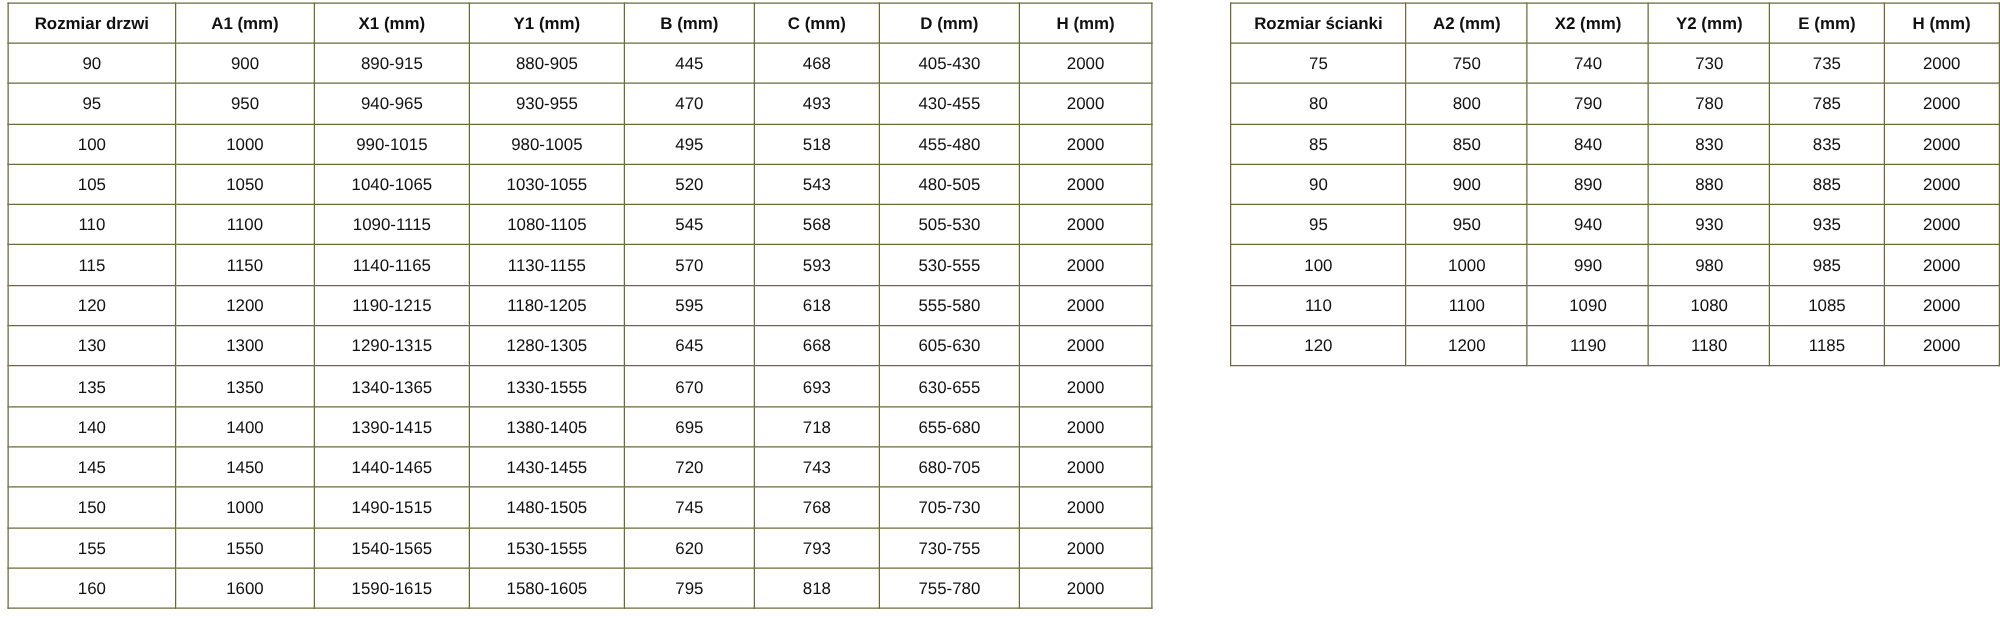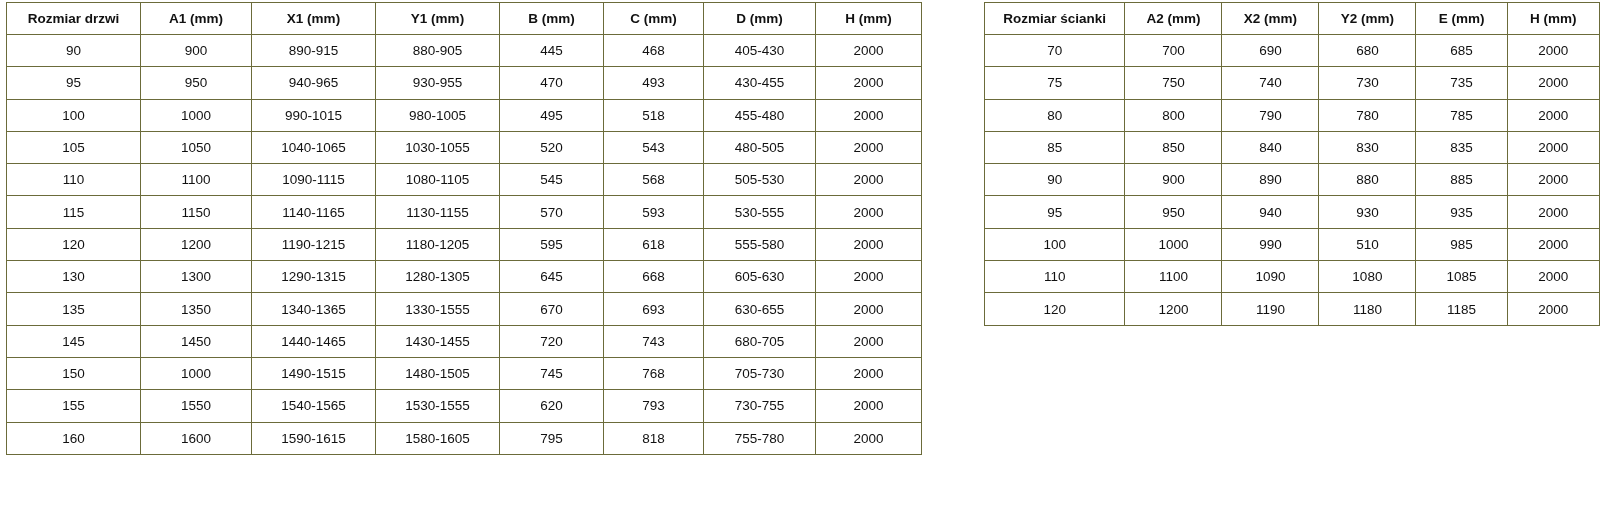--- a/index.html
+++ b/index.html
@@ -186,20 +186,30 @@
             <td>135</td>
             <td>1350</td>
             <td>1340-1365</td>
             <td>1330-1555</td>
             <td>670</td>
             <td>693</td>
             <td>630-655</td>
             <td>2000</td>
           </tr>
           <tr>
+            <td>140</td>
+            <td>1400</td>
+            <td>1390-1415</td>
+            <td>1380-1405</td>
+            <td>695</td>
+            <td>718</td>
+            <td>655-680</td>
+            <td>2000</td>
+          </tr>
+          <tr>
             <td>145</td>
             <td>1450</td>
             <td>1440-1465</td>
             <td>1430-1455</td>
             <td>720</td>
             <td>743</td>
             <td>680-705</td>
             <td>2000</td>
           </tr>
           <tr>
@@ -251,28 +261,20 @@
             <th>Rozmiar ścianki</th>
             <th>A2 (mm)</th>
             <th>X2 (mm)</th>
             <th>Y2 (mm)</th>
             <th>E (mm)</th>
             <th>H (mm)</th>
           </tr>
       </thead>
       <tbody>
           <tr>
-            <td>70</td>
-            <td>700</td>
-            <td>690</td>
-            <td>680</td>
-            <td>685</td>
-            <td>2000</td>
-          </tr>
-          <tr>
             <td>75</td>
             <td>750</td>
             <td>740</td>
             <td>730</td>
             <td>735</td>
             <td>2000</td>
           </tr>
           <tr>
             <td>80</td>
             <td>800</td>
@@ -302,21 +304,21 @@
             <td>950</td>
             <td>940</td>
             <td>930</td>
             <td>935</td>
             <td>2000</td>
           </tr>
           <tr>
             <td>100</td>
             <td>1000</td>
             <td>990</td>
-            <td>510</td>
+            <td>980</td>
             <td>985</td>
             <td>2000</td>
           </tr>
           <tr>
             <td>110</td>
             <td>1100</td>
             <td>1090</td>
             <td>1080</td>
             <td>1085</td>
             <td>2000</td>

